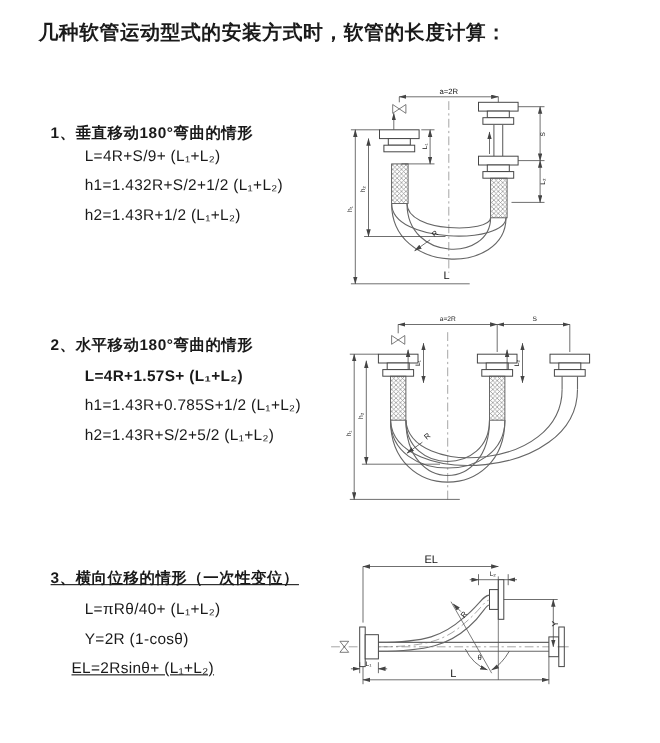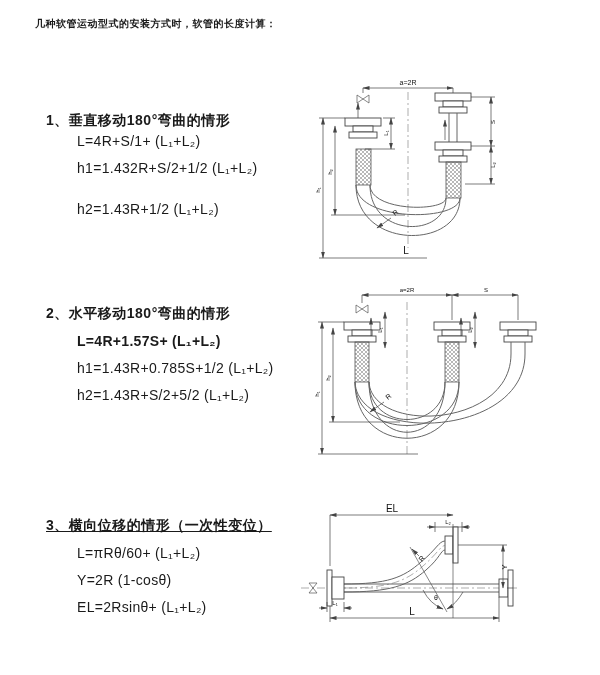--- a/index.html
+++ b/index.html
@@ -1,54 +1,54 @@
 <!DOCTYPE html>
 <html><head>
 <meta charset="utf-8">
 <style>
   html,body{margin:0;padding:0;}
   body{
     width:600px;height:675px;position:relative;background:#fff;
     font-family:"Liberation Sans","DejaVu Sans",sans-serif;color:#1a1a1a;
     overflow:hidden;
   }
-  .page-title{position:absolute;left:35px;top:17px;font-size:10px;font-weight:bold;letter-spacing:.5px;}
+  .page-title{position:absolute;left:35px;top:17px;font-size:18px;font-weight:bold;letter-spacing:.5px;}
   .sec-heading{position:absolute;font-size:14px;font-weight:bold;letter-spacing:.5px;}
   .formula{position:absolute;font-size:14px;font-weight:normal;letter-spacing:.3px;}
-  .h1{left:46px;top:112px;} .f11{left:77px;top:133px;} .f12{left:77px;top:160px;text-align:right;} .f13{left:77px;top:201px;}
+  .h1{left:46px;top:112px;} .f11{left:77px;top:133px;} .f12{left:77px;top:160px;text-align:right;} .f13{left:77px;top:187px;}
   .h2{left:46px;top:305px;} .f21{left:77px;top:333px;font-weight:bold;} .f22{left:77px;top:360px;} .f23{left:77px;top:387px;}
-  .h3{left:46px;top:517px;text-decoration:underline;} .f31{left:77px;top:545px;} .f32{left:77px;top:572px;} .f33{left:77px;top:599px;}
+  .h3{left:46px;top:517px;text-decoration:underline;} .f31{left:77px;top:545px;} .f32{left:77px;top:572px;} .f33{left:65px;top:599px;text-decoration:underline;}
   svg{position:absolute;}
   .d1{left:305px;top:62px;} .d2{left:300px;top:282px;} .d3{left:295px;top:500px;}
   svg .dim{stroke:#444;stroke-width:.7;fill:none;}
   svg .thin{stroke:#555;stroke-width:.7;fill:none;}
   svg .hose{stroke:#666;stroke-width:1;fill:none;}
   svg .flange{stroke:#444;stroke-width:.9;fill:#fff;}
   svg .braid{stroke:#555;stroke-width:.8;}
   svg .cl{stroke:#777;stroke-width:.6;fill:none;stroke-dasharray:8 3 2 3;}
   svg text{fill:#111;stroke:none;font-family:"Liberation Sans","DejaVu Sans",sans-serif;}
   .lbl6{font-size:6px;} .lbl7{font-size:7px;} .lbl8{font-size:8px;} .lbl10{font-size:10px;}
 </style>
 </head>
 <body>
 
 <div class="page-title">几种软管运动型式的安装方式时，软管的长度计算：</div>
 
 <div class="sec-heading h1">1、垂直移动180°弯曲的情形</div>
-<div class="formula f11">L=4R+S/1+ (L₁+L₂)</div>
+<div class="formula f11">L=4R+S/9+ (L₁+L₂)</div>
 <div class="formula f12">h1=1.432R+S/2+1/2 (L₁+L₂)</div>
 <div class="formula f13">h2=1.43R+1/2 (L₁+L₂)</div>
 
 <div class="sec-heading h2">2、水平移动180°弯曲的情形</div>
 <div class="formula f21">L=4R+1.57S+ (L₁+L₂)</div>
 <div class="formula f22">h1=1.43R+0.785S+1/2 (L₁+L₂)</div>
 <div class="formula f23">h2=1.43R+S/2+5/2 (L₁+L₂)</div>
 
 <div class="sec-heading h3">3、横向位移的情形（一次性变位）</div>
-<div class="formula f31">L=πRθ/60+ (L₁+L₂)</div>
+<div class="formula f31">L=πRθ/40+ (L₁+L₂)</div>
 <div class="formula f32">Y=2R (1-cosθ)</div>
 <div class="formula f33">EL=2Rsinθ+ (L₁+L₂)</div>
 
 <svg class="d1" width="250" height="200" viewBox="0 0 250 200">
   <defs>
     <marker id="d1a" markerWidth="9" markerHeight="6" refX="6.5" refY="2" orient="auto-start-reverse" markerUnits="userSpaceOnUse">
       <path d="M0,0 L7,2 L0,4 Z" fill="#444"></path>
     </marker>
     <pattern id="d1b" width="4" height="4" patternUnits="userSpaceOnUse">
       <path d="M0,0 L4,4 M4,0 L0,4" stroke="#888" stroke-width="0.6"></path>

